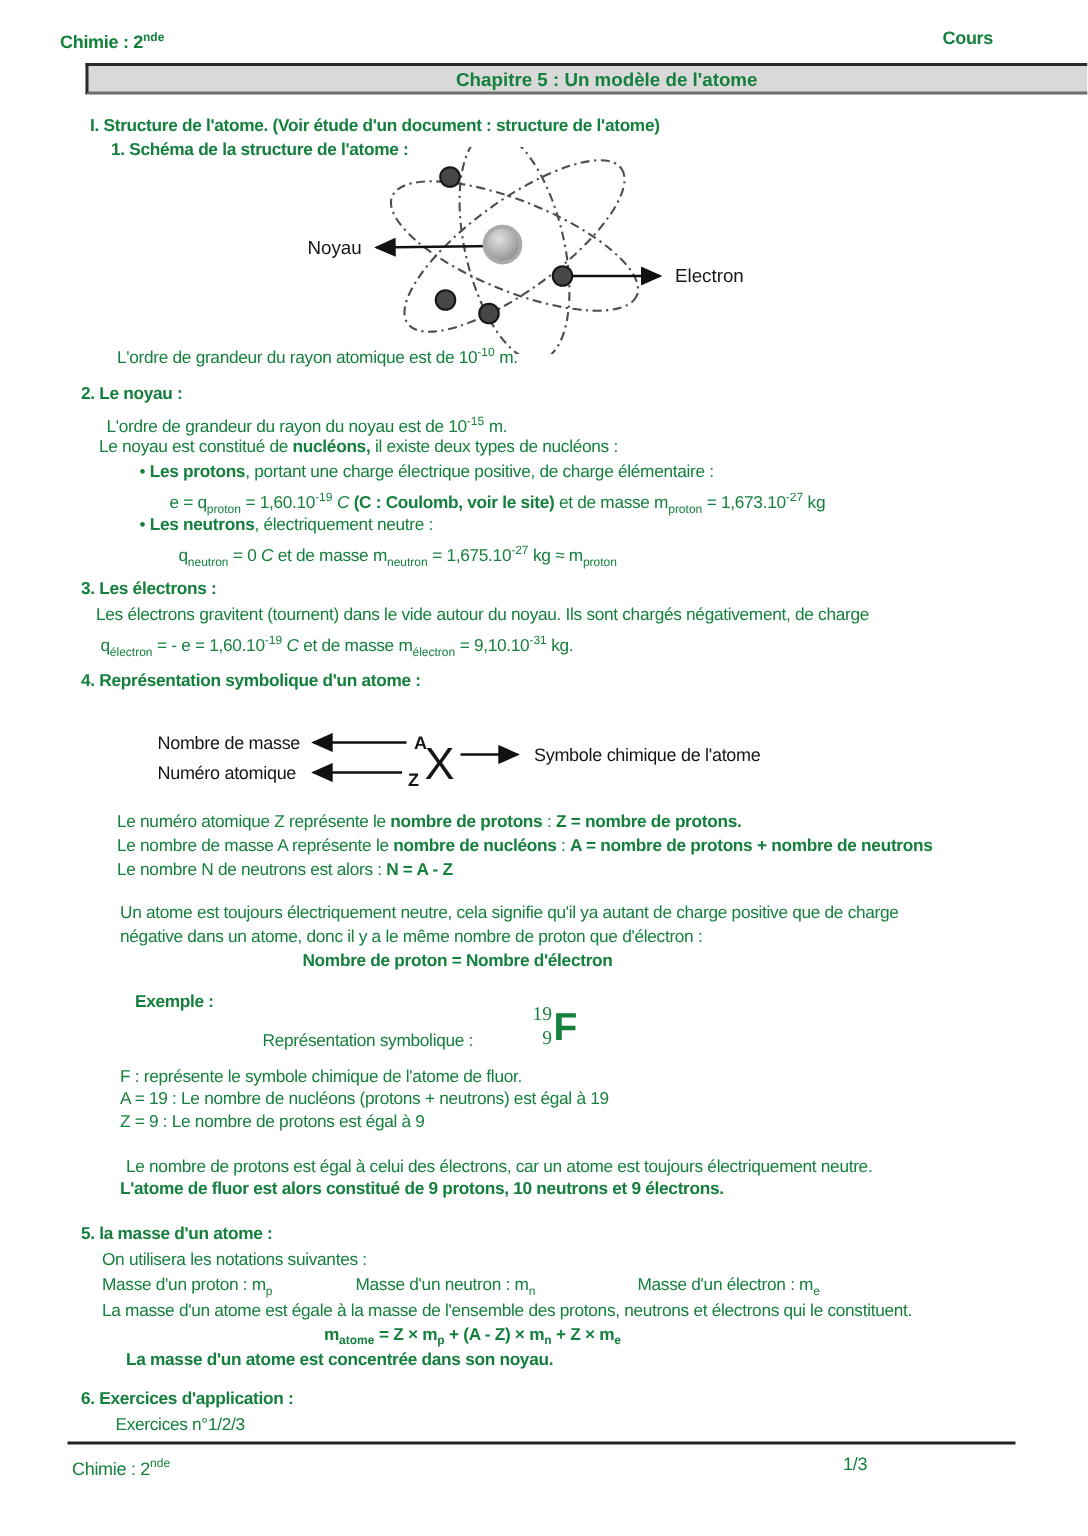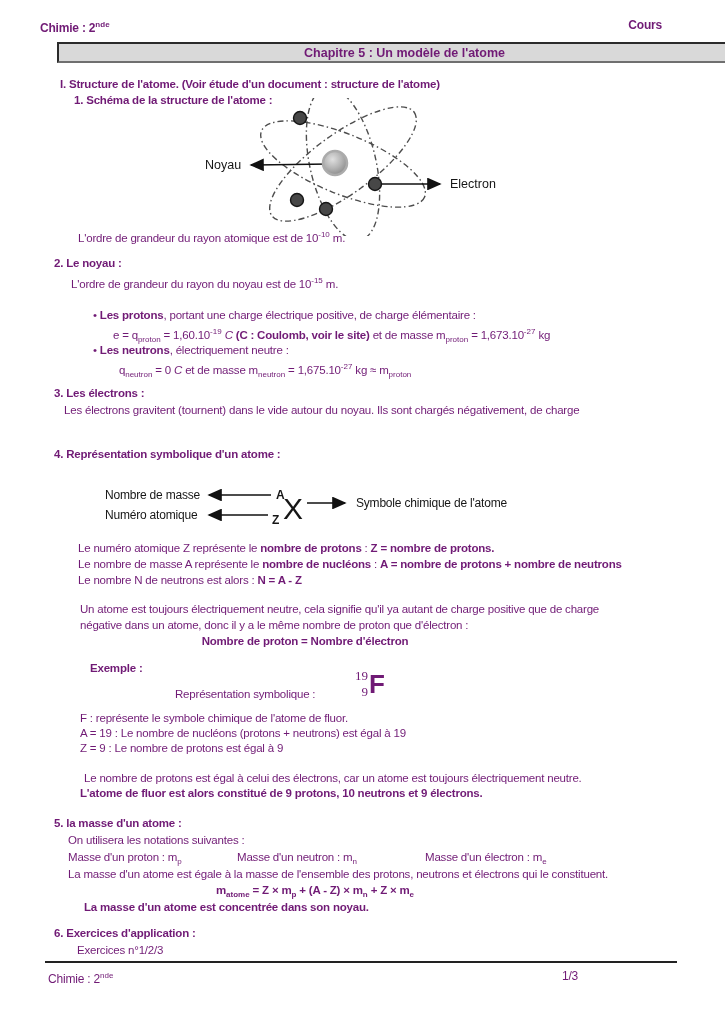--- a/index.html
+++ b/index.html
@@ -1,19 +1,19 @@
 <!DOCTYPE html>
 <html><head>
 <meta charset="utf-8">
 <style>
   * { margin:0; padding:0; box-sizing:border-box; }
   html,body { background:#ffffff; }
   .page {
     position:relative; width:725px; height:1024px; background:#ffffff;
-    font-family:"Liberation Sans", sans-serif; color:#701a75; overflow:hidden;
+    font-family:"Liberation Sans", sans-serif; color:#15803d; overflow:hidden;
   }
   .ln {
     position:absolute; font-size:11.5px; letter-spacing:-0.2px;
     white-space:nowrap; line-height:14px;
   }
   .ln .b { font-weight:bold; }
   .ln .i { font-style:italic; }
   .ln sup, .ln sub { font-size:8px; letter-spacing:0; }
   .hdr { font-size:12px; font-weight:bold; }
   .chapter-box {
@@ -72,27 +72,29 @@
       <circle cx="141" cy="111" r="6.5"></circle>
     </g>
     <text x="20" y="71" font-size="12.5">Noyau</text>
     <text x="265" y="90" font-size="12.5">Electron</text>
   </svg>
 
   <div class="ln" style="left:78px; top:228px;"><span>L'ordre de grandeur du rayon atomique est de 10</span><sup>-10</sup><span> m.</span></div>
 
   <div class="ln" style="left:54px;  top:256px;"><span class="b">2. Le noyau :</span></div>
   <div class="ln" style="left:71px;  top:274px;"><span>L'ordre de grandeur du rayon du noyau est de 10</span><sup>-15</sup><span> m.</span></div>
+  <div class="ln" style="left:66px;  top:291px;"><span>Le noyau est constitué de </span><span class="b">nucléons,</span><span> il existe deux types de nucléons :</span></div>
   <div class="ln" style="left:93px;  top:308px;"><span>• </span><span class="b">Les protons</span><span>, portant une charge électrique positive, de charge élémentaire :</span></div>
   <div class="ln" style="left:113px; top:325px;"><span>e = q</span><sub>proton</sub><span> = 1,60.10</span><sup>-19</sup><span> </span><span class="i">C</span><span>  </span><span class="b">(C : Coulomb, voir le site)</span><span>  et de masse m</span><sub>proton</sub><span> = 1,673.10</span><sup>-27</sup><span> kg</span></div>
   <div class="ln" style="left:93px;  top:343px;"><span>• </span><span class="b">Les neutrons</span><span>, électriquement neutre :</span></div>
   <div class="ln" style="left:119px; top:360px;"><span>q</span><sub>neutron</sub><span> = 0 </span><span class="i">C</span><span>  et de masse  m</span><sub>neutron</sub><span> = 1,675.10</span><sup>-27</sup><span> kg ≈ m</span><sub>proton</sub></div>
 
   <div class="ln" style="left:54px; top:386px;"><span class="b">3. Les électrons :</span></div>
   <div class="ln" style="left:64px; top:403px;"><span>Les électrons gravitent (tournent) dans le vide autour du noyau. Ils sont chargés négativement, de charge</span></div>
+  <div class="ln" style="left:67px; top:420px;"><span>q</span><sub>électron</sub><span> = - e = 1,60.10</span><sup>-19</sup><span> </span><span class="i">C</span><span>  et de masse  m</span><sub>électron</sub><span> = 9,10.10</span><sup>-31</sup><span> kg.</span></div>
 
   <div class="ln" style="left:54px; top:447px;"><span class="b">4. Représentation symbolique d'un atome :</span></div>
 
   <svg style="position:absolute; left:93px; top:482px;" width="445" height="54" viewBox="0 0 445 54">
     <defs>
       <marker id="arrS" markerWidth="10" markerHeight="8" refX="8" refY="4" orient="auto">
         <path d="M0,0 L9,4 L0,8 z" fill="#111"></path>
       </marker>
     </defs>
     <text x="12" y="17" font-size="12" letter-spacing="-0.2">Nombre de masse</text>

